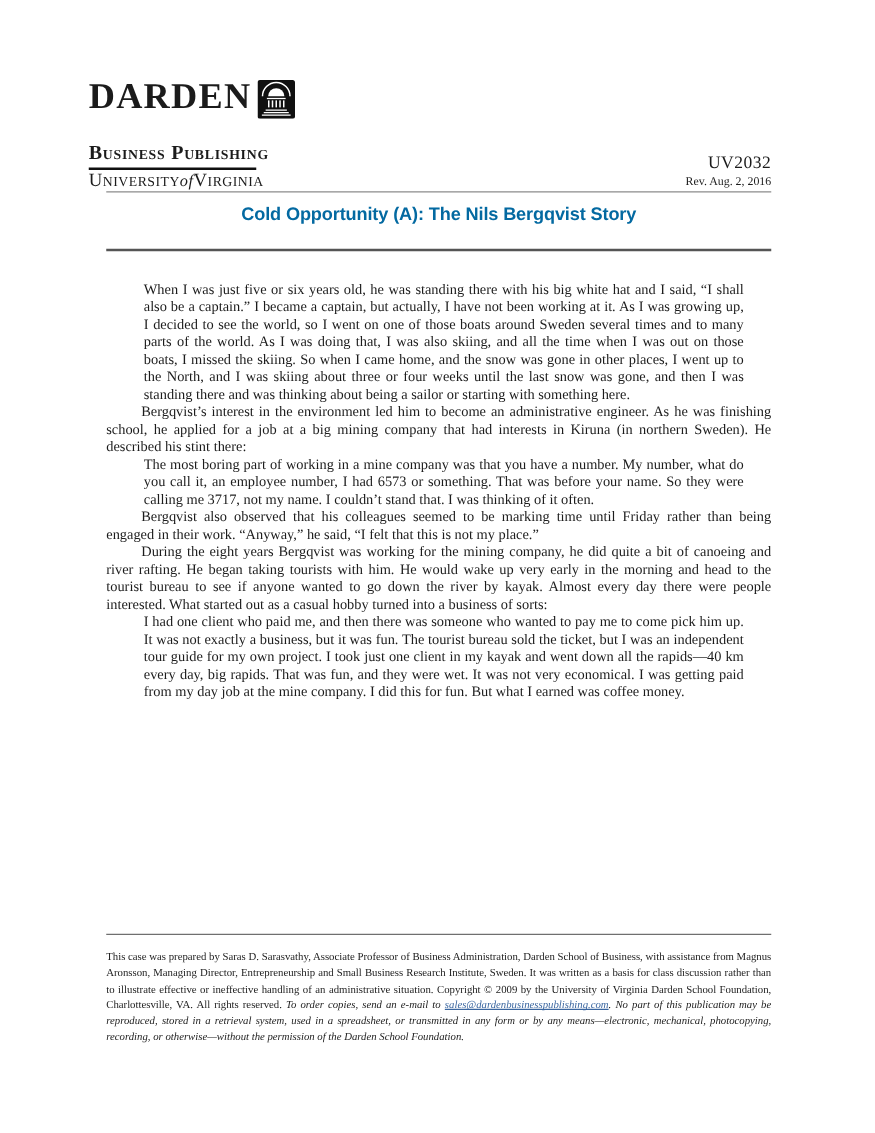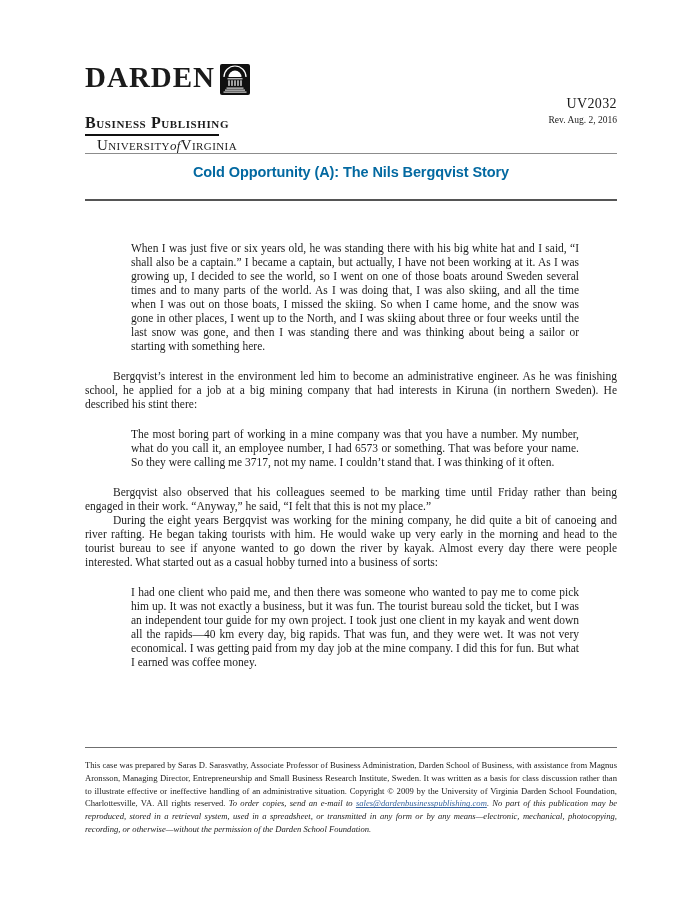--- a/index.html
+++ b/index.html
@@ -1,45 +1,45 @@
 <!DOCTYPE html>
 <html><head>
 <meta charset="utf-8">
 <style>
   html,body { margin:0; padding:0; background:#ffffff; }
   .page {
     position:relative; width:700px; height:906px; background:#ffffff;
     font-family:"Liberation Serif", serif; color:#1b1b1b; overflow:hidden;
   }
   
-  .header { position:absolute; top:64px; left:85px; right:83px;
-            display:flex; justify-content:space-between; align-items:center; }
+  .header { position:absolute; top:64px; left:71px; right:83px;
+            display:flex; justify-content:space-between; align-items:flex-end; }
   .logo { line-height:1; }
   .logo-row1 { display:flex; align-items:flex-start; }
   .logo-darden { font-weight:bold; font-size:29px; letter-spacing:1px; line-height:0.95; }
   .rotunda { width:30px; height:31px; margin-left:5px; display:block; }
   .logo-bp { font-weight:bold; font-variant:small-caps; font-size:16px;
              letter-spacing:0.6px; margin-top:20px; }
   .logo-rule { width:134px; border:none; border-top:2.5px solid #101010; margin:3px 0 2px 0; }
-  .logo-uva { font-variant:small-caps; font-size:15px; letter-spacing:0.4px;margin-left:12px; }
+  .logo-uva { font-variant:small-caps; font-size:15px; letter-spacing:0.4px; }
   .logo-uva .of { font-style:italic; font-variant:normal; font-size:13px; }
   .doc-meta { text-align:right; padding-top:5px; line-height:1.25; }
   .doc-number { font-size:14px; letter-spacing:0.4px; }
   .doc-rev { font-size:9.5px; margin-top:2px; }
   
   .rule-a { position:absolute; top:153px; left:85px; right:83px; border:none; border-top:1px solid #8c8c8c; margin:0; }
   .page-title { position:absolute; top:164px; left:85px; right:83px; margin:0;
                 text-align:center; font-family:"Liberation Sans", sans-serif;
                 font-weight:700; font-size:14.5px; letter-spacing:-0.1px; color:#0369a1; }
   .rule-b { position:absolute; top:199px; left:85px; right:83px; border:none; border-top:2px solid #555555; margin:0; }
   
   .body { position:absolute; top:225px; left:85px; right:83px;
           font-size:11.5px; line-height:14px; text-align:justify; color:#1c1c1c; }
   .body .para { margin:0; text-indent:28px; }
-  .body .quote { margin:16px; padding:0 22px 0 30px; }
+  .body .quote { margin:0; padding:0 22px 0 30px; }
   .body > * + * { margin-top:14px; }
   
   .footer-rule { position:absolute; top:747px; left:85px; right:83px; border:none; border-top:1px solid #6f6f6f; margin:0; }
   .footer { position:absolute; top:759px; left:85px; right:83px;
             font-size:8.6px; line-height:12.8px; text-align:justify; color:#222222; }
   .footer em { font-style:italic; }
   .footer a { color:#3a66a0; text-decoration:underline; font-style:italic; }
 </style>
 </head>
 <body>

